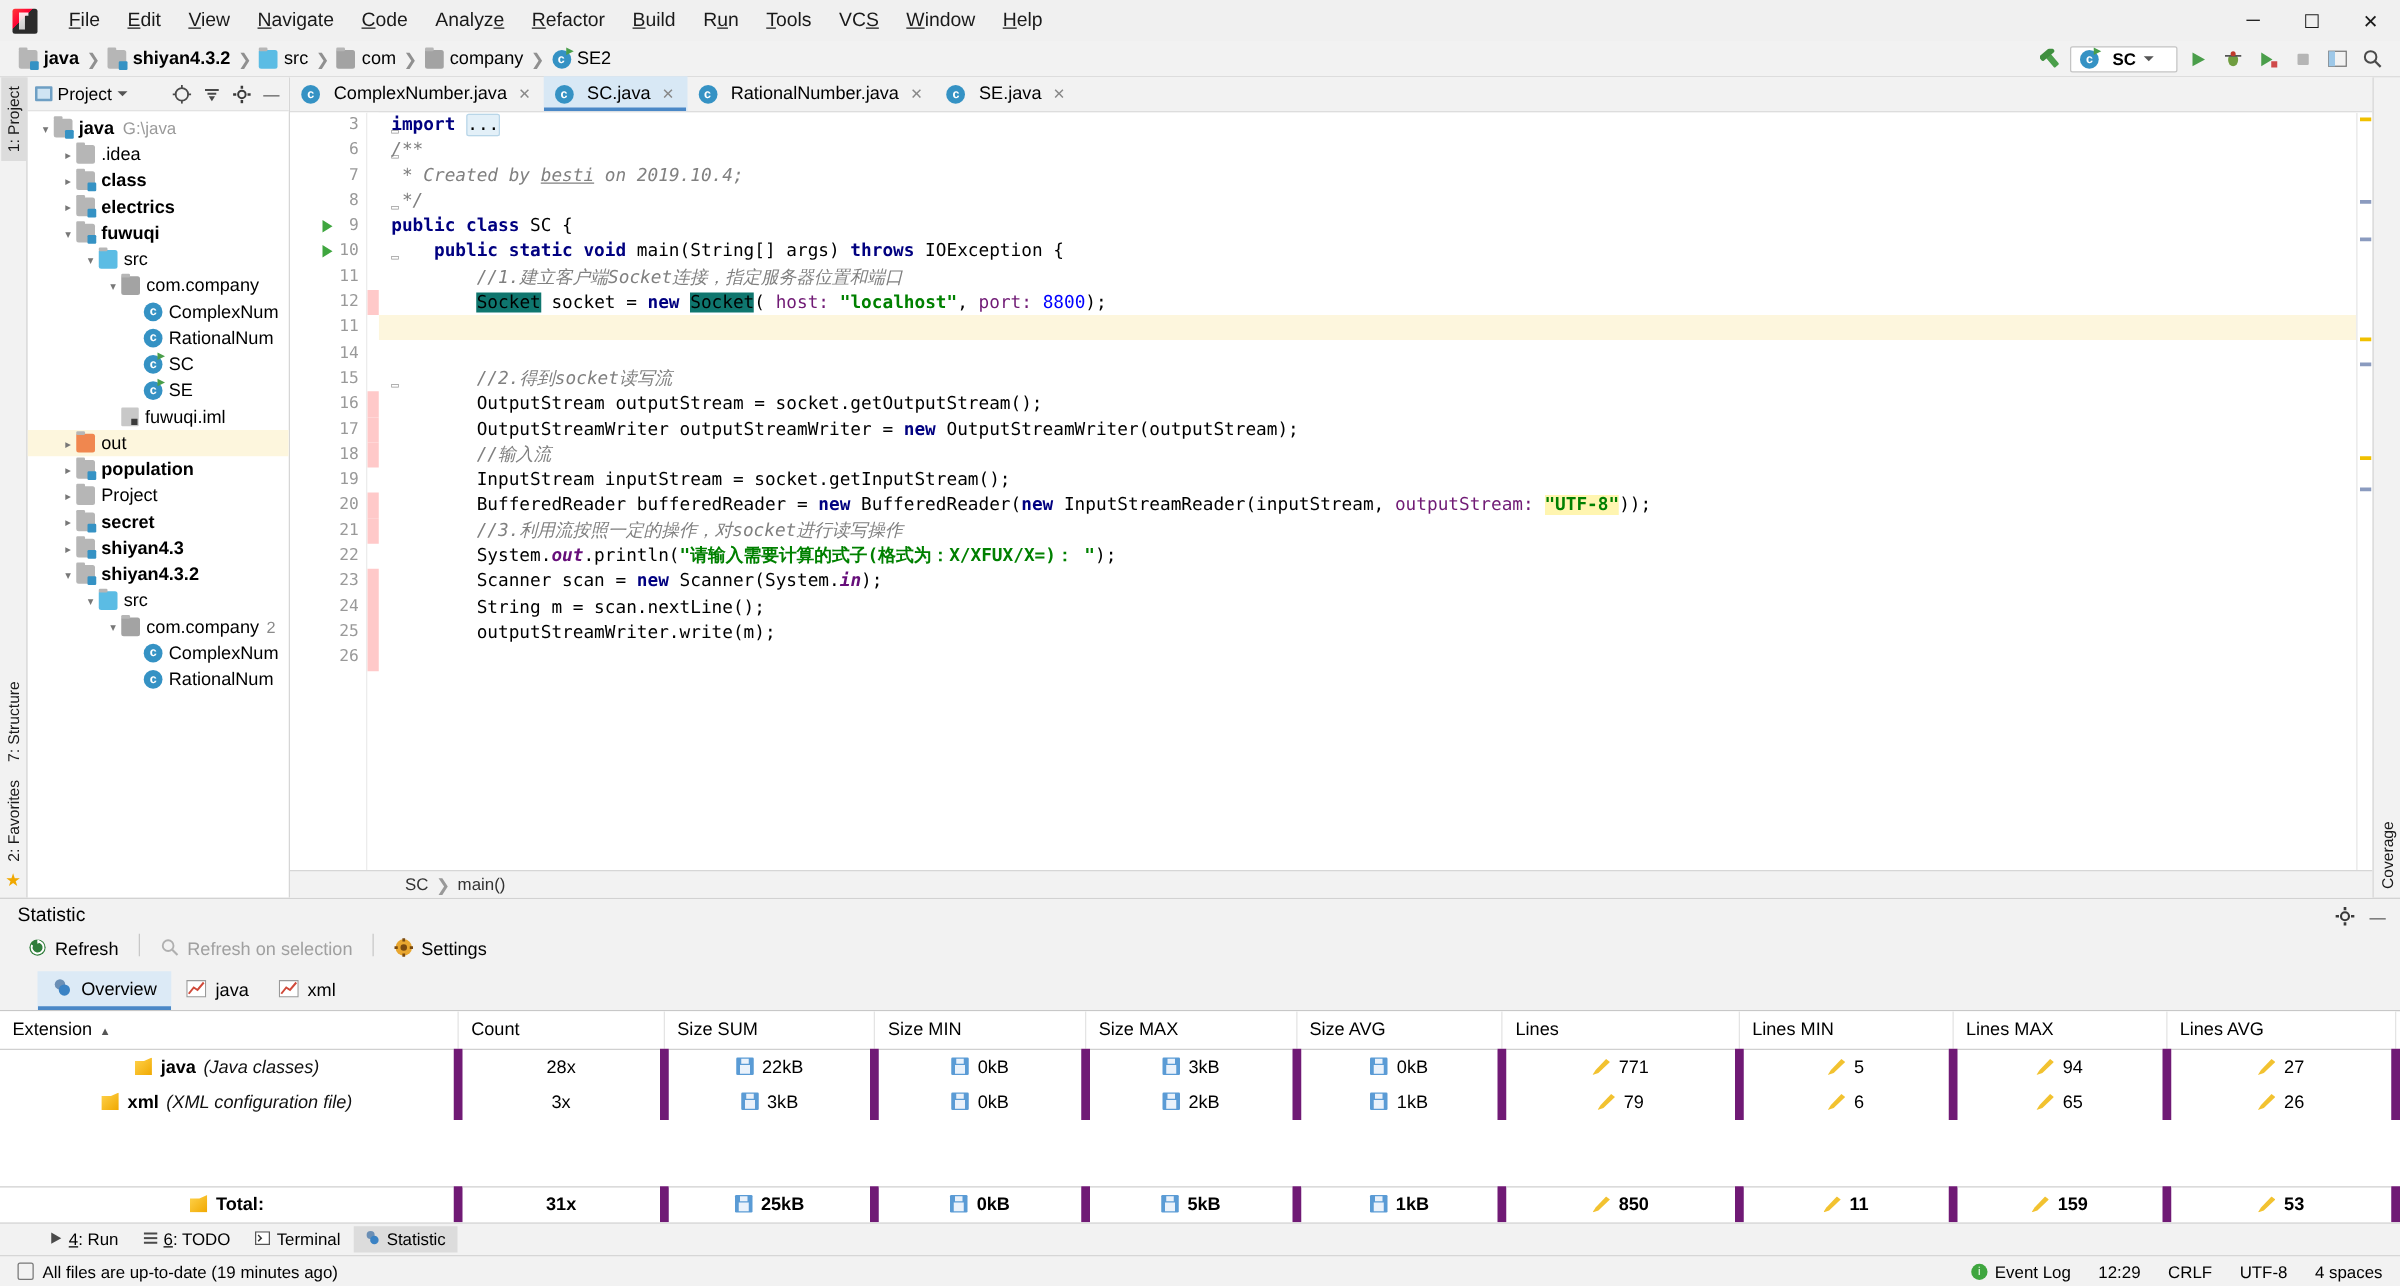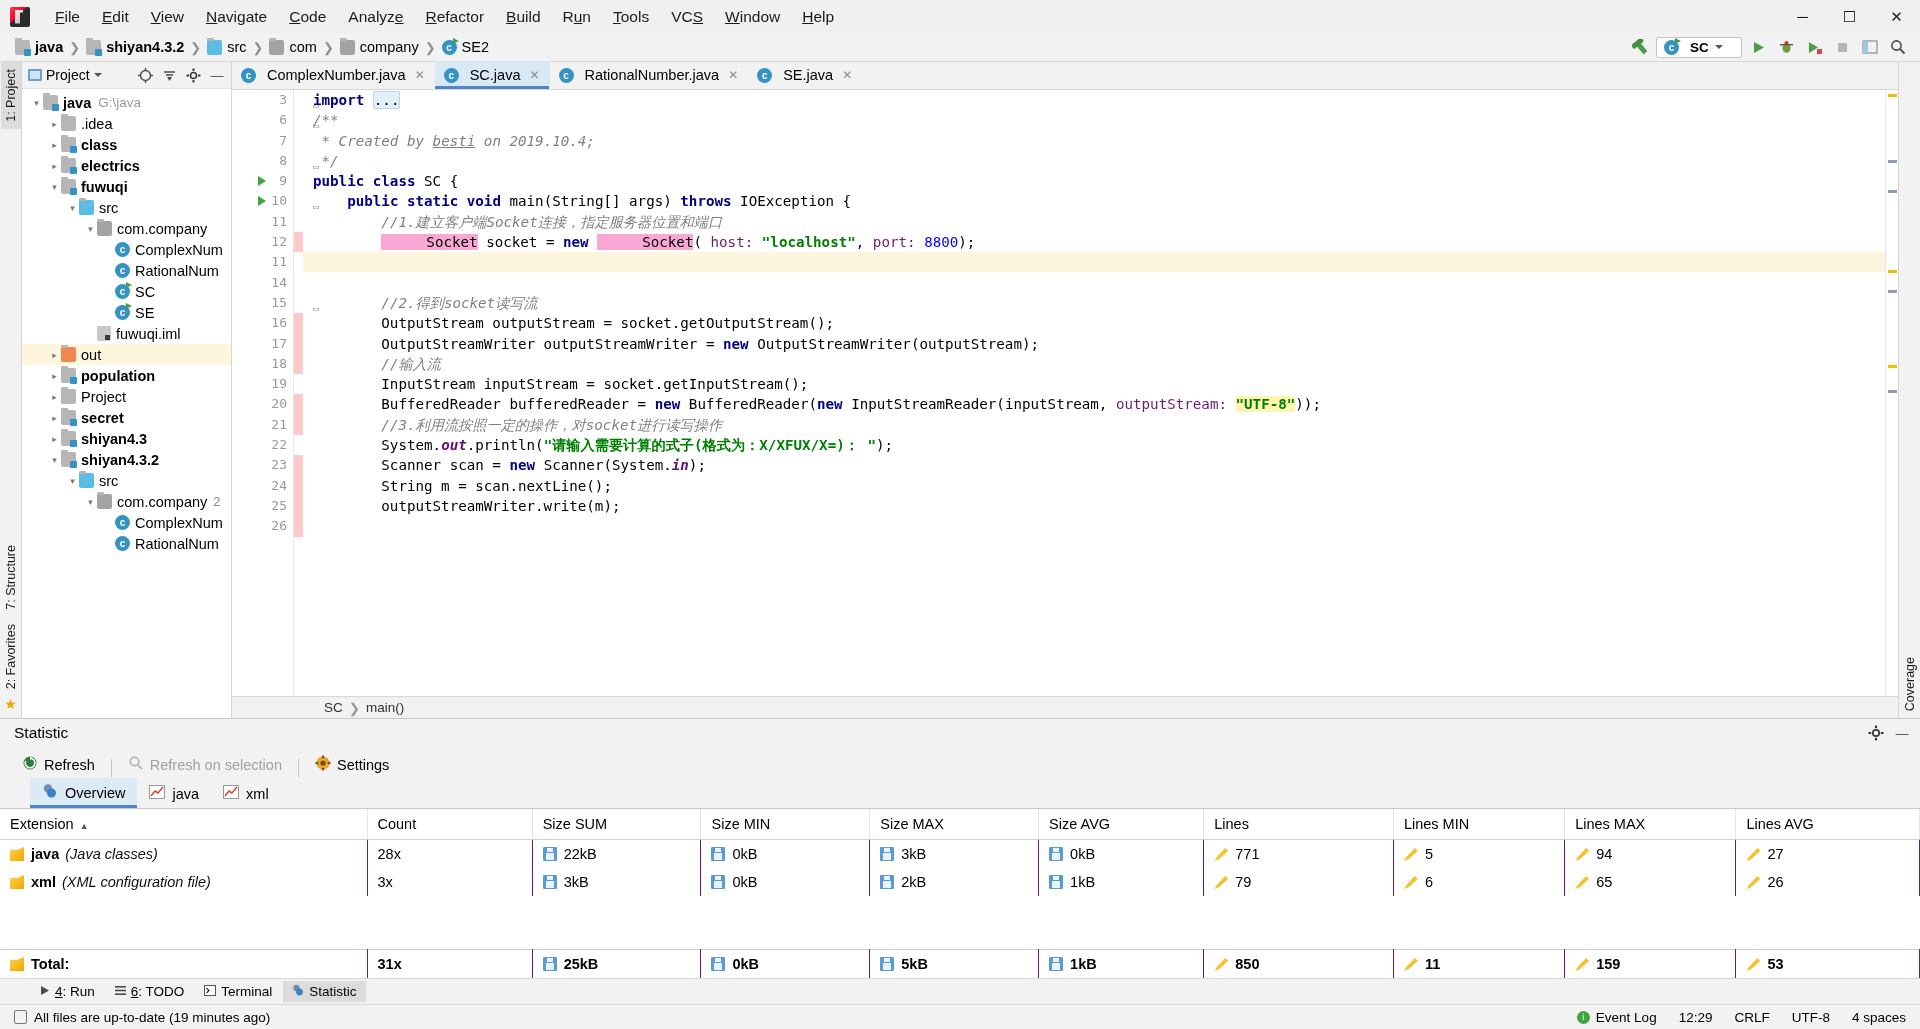--- a/index.html
+++ b/index.html
@@ -141,51 +141,51 @@
   pre.code {
     margin:0; font-family:"DejaVu Sans Mono", monospace; font-size:14.2px; line-height:20.3px;
     color:#000; white-space:pre; padding:0 0 0 10px;
   }
   .code .kw { color:#000080; font-weight:bold; }
   .code .str { color:#008000; font-weight:bold; }
   .code .num { color:#0000ff; }
   .code .cmt { color:#808080; font-style:italic; }
   .code .hint { color:#701a75; }
   .code .fld2 { background:#e3f0f8; border:1px solid #b9d6e8; border-radius:2px; }
-  .code .sel { background:#f9a8d4;padding-left:45px; }
+  .code .sel { background:#0f766e; }
   .code .strhl { background:#fff5b0; color:#008000; font-weight:bold; }
   .code .fieldi { color:#660e7a; font-style:italic; font-weight:bold; }
   .hl-line { position:absolute; left:0; right:0; height:20.3px; background:#fdf6dd; }
   .breadcrumb-bar {
     height:22px; background:#f2f2f2; border-top:1px solid #d6d6d6;
     display:flex; align-items:center; padding-left:92px; font-size:13.5px; color:#333; gap:6px;
   }
   .bc-sep{color:#999;}
   .right-gutter { width:13px; background:#fff; border-left:1px solid #e6e6e6; position:relative; flex:0 0 auto;}
   .rg-mark{position:absolute;width:9px;height:3px;left:2px;}
 
   
   .stat-panel { height:260px; min-height:260px; background:#f2f2f2; display:flex; flex-direction:column; border-top:1px solid #c8c8c8;}
   .stat-head { height:28px; display:flex; align-items:center; padding:0 8px 0 14px; }
   .stat-title { font-size:15.5px; }
   .stat-head-right{margin-left:auto;display:flex;gap:6px;align-items:center;}
-  .stat-toolbar { height:30px; display:flex; align-items:flex-end; padding-left:14px; gap:2px; }
+  .stat-toolbar { height:30px; display:flex; align-items:flex-start; padding-left:14px; gap:2px; }
   .tbtn { display:flex;align-items:center;gap:6px;padding:3px 8px;font-size:14.5px;border-radius:3px; }
   .tbtn.dis { color:#a0a0a0; }
   .tsep { width:1px; height:18px; background:#c8c8c8; margin:0 6px; }
   .stat-tabs { height:31px; display:flex; align-items:flex-end; padding-left:30px; }
   .stab { display:flex;align-items:center;gap:7px;padding:5px 12px 6px;font-size:14.5px; }
   .stab.active { background:#dceaf6; box-shadow: inset 0 -3px 0 #4a88c7; }
   .stat-body { flex:1; background:#fff; margin:0; border-top:1px solid #c8c8c8; overflow:hidden; display:flex; flex-direction:column;}
   table.stats { width:100%; border-collapse:collapse; font-size:14.5px; table-layout:fixed; }
   table.stats th {
     text-align:left; font-weight:normal; font-size:14.5px; padding:7px 10px; background:#fff;
     border-bottom:1px solid #d0d0d0; border-right:1px solid #e4e4e4;
   }
-  table.stats td { padding:6px 10px; border-right:1px solid #701a75; vertical-align:middle; }
+  table.stats td { padding:6px 10px; border-right:7px solid #701a75; vertical-align:middle;text-align:center; }
   .sort-asc { color:#555; font-size:9px; margin-left:6px; }
   .ext-name { font-weight:bold; }
   .ext-desc { font-style:italic; color:#111; margin-left:6px; }
   .cell-ico { display:inline-block; width:14px;height:14px;margin-right:7px;vertical-align:-2px; }
   .ico-file { background:linear-gradient(135deg,#ffd34d,#f0a800); clip-path: polygon(0 20%,55% 20%,100% 0,100% 100%,0 100%); }
   .ico-disk { background:#5a9bd5; border-radius:1px; position:relative; }
   .ico-disk::after{content:"";position:absolute;left:3px;top:6px;width:8px;height:7px;background:#eaf2fb;}
   .ico-disk::before{content:"";position:absolute;left:4px;top:1px;width:6px;height:4px;background:#eaf2fb;}
   .ico-pencil { background:#f2c230; clip-path: polygon(0 100%,18% 72%,78% 8%,100% 26%,34% 88%); }
   .total-row { border-top:1px solid #d0d0d0; }

